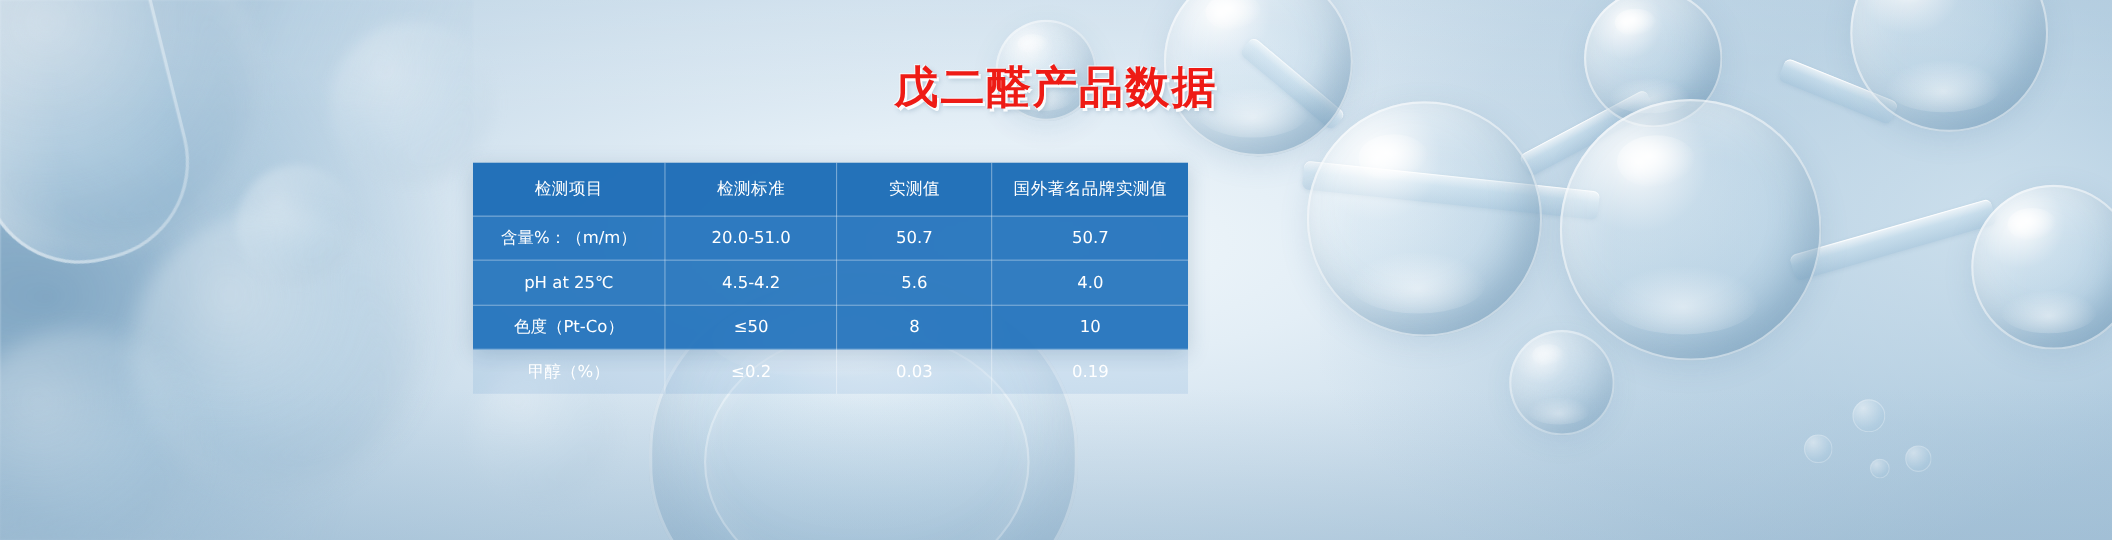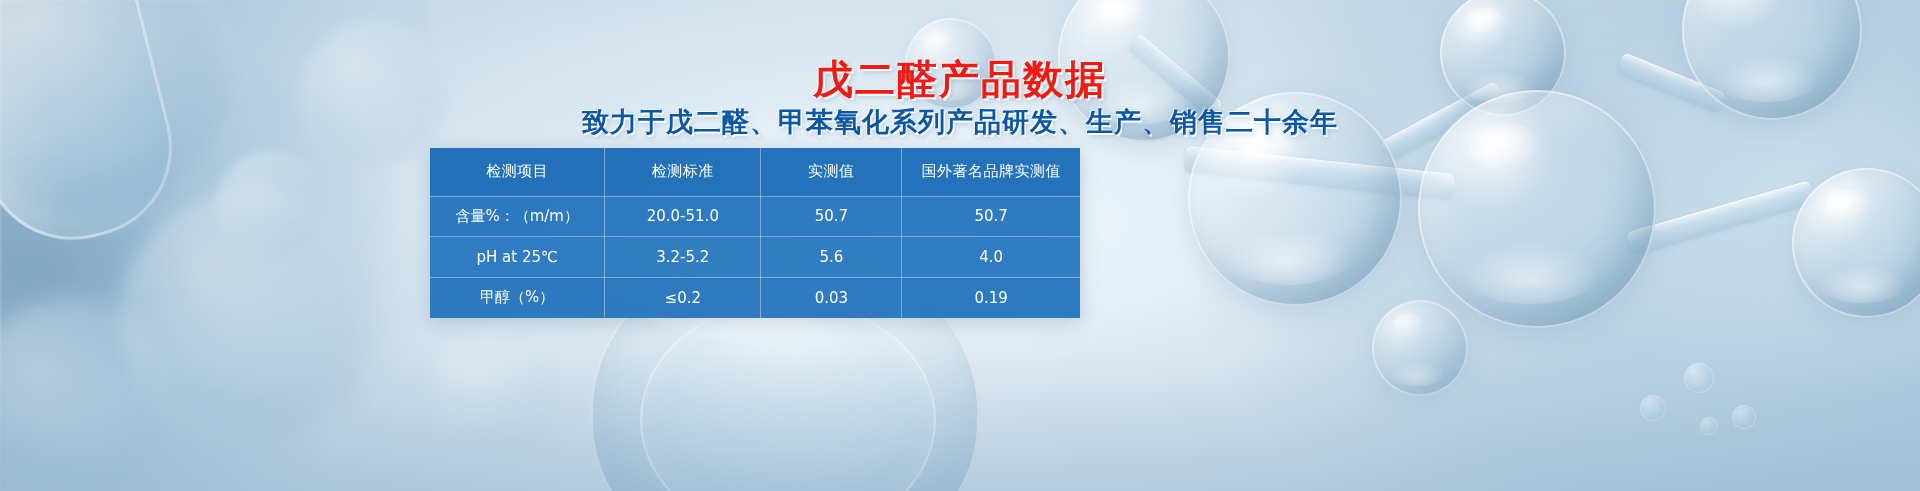--- a/index.html
+++ b/index.html
@@ -242,21 +242,20 @@
       <i></i>
       <i></i>
       <i></i>
   </div>
 
   <div class="bg-vignette"></div>
 
   <div class="content">
     <div class="title">戊二醛产品数据</div>
 
-    <div class="subtitle">致力于戊二醛、甲苯氧化系列产品研发、生产、销售二十余年</div>
 
     <div class="table-wrap">
       <table>
         <colgroup>
             <col class="c1">
             <col class="c2">
             <col class="c3">
             <col class="c4">
           </colgroup>
         <thead>
@@ -269,23 +268,29 @@
         </thead>
         <tbody>
           <tr>
             <td>含量%：（m/m）</td>
             <td class="num">20.0-51.0</td>
             <td class="num">50.7</td>
             <td class="num">50.7</td>
           </tr>
           <tr>
             <td>pH at 25℃</td>
-            <td class="num">3.2-5.2</td>
+            <td class="num">4.5-4.2</td>
             <td class="num">5.6</td>
             <td class="num">4.0</td>
+          </tr>
+          <tr>
+            <td>色度（Pt-Co）</td>
+            <td class="num">≤50</td>
+            <td class="num">8</td>
+            <td class="num">10</td>
           </tr>
           <tr>
             <td>甲醇（%）</td>
             <td class="num">≤0.2</td>
             <td class="num">0.03</td>
             <td class="num">0.19</td>
           </tr>
         </tbody>
       </table>
     </div>

